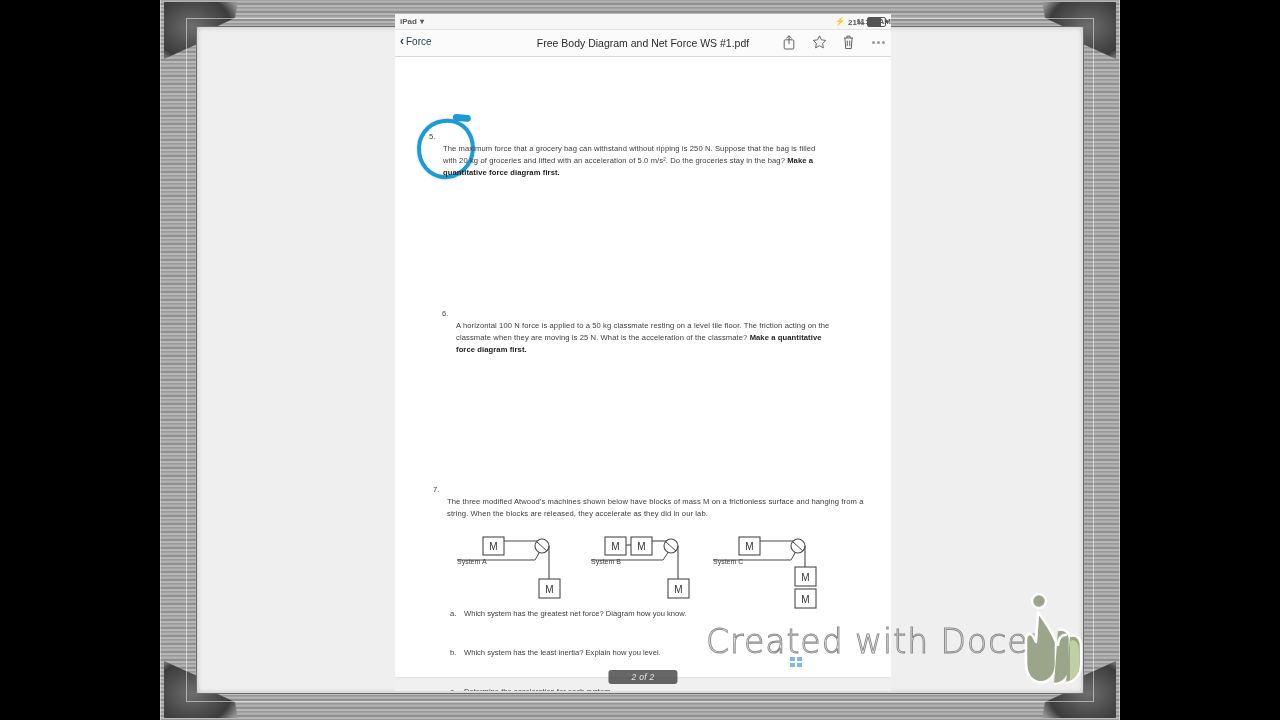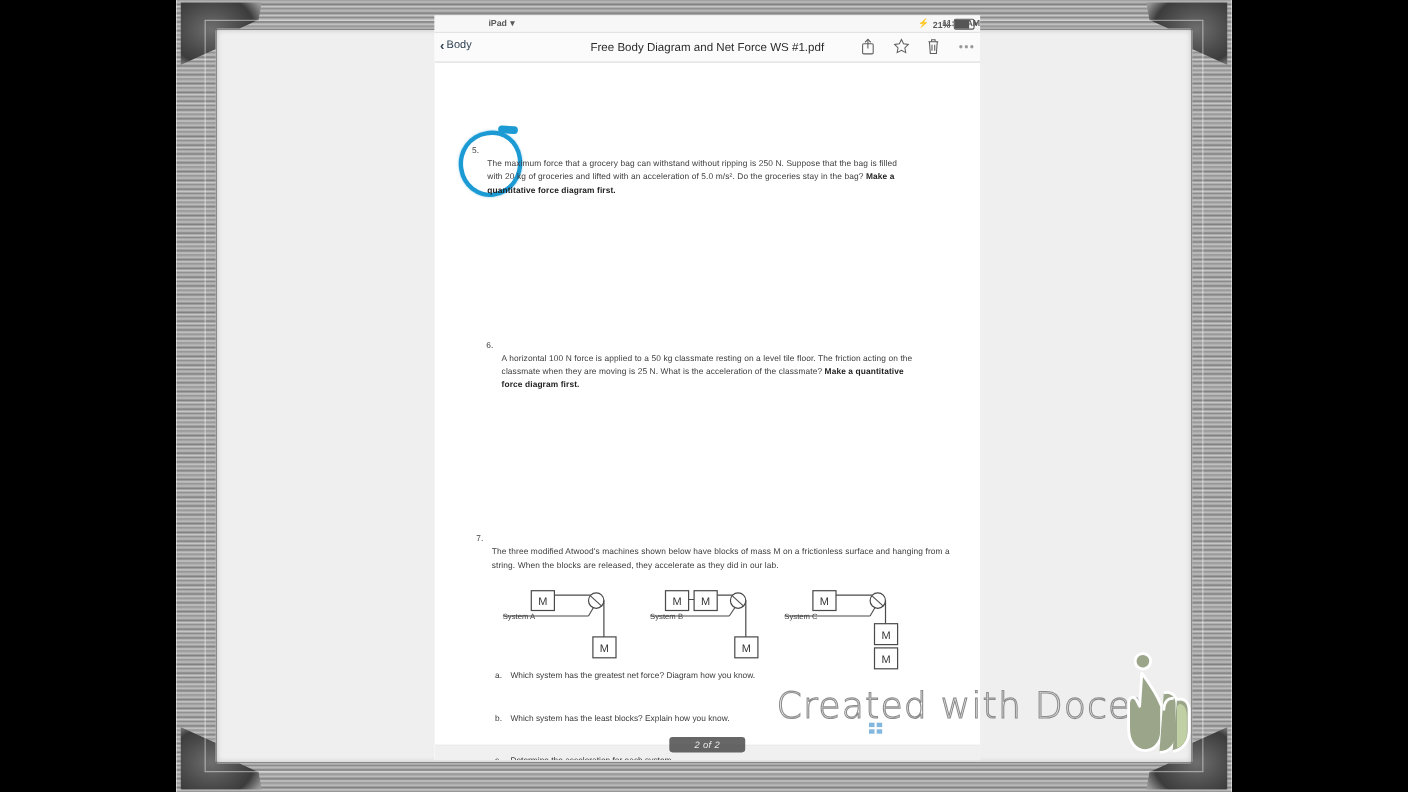--- a/index.html
+++ b/index.html
@@ -81,21 +81,21 @@
   
   .statusbar {
     position: relative;
     height: 15px;
     background: #f7f7f7;
     border-bottom: 1px solid #e3e3e3;
     font-size: 8px;
     color: #5a5a5a;
     font-weight: bold;
   }
-  .sb-left { position: absolute; left: 5px; top: 3px; display:flex; align-items:center; gap:3px;margin-left:44px; }
+  .sb-left { position: absolute; left: 5px; top: 3px; display:flex; align-items:center; gap:3px; }
   .sb-center { position: absolute; left: 0; right: 0; top: 3px; text-align: right; }
   .sb-right { position: absolute; right: 5px; top: 3px; display:flex; align-items:center; gap:3px; }
   .wifi-glyph { font-size: 8px; line-height: 1; }
   .bolt-glyph { font-size: 8px; line-height: 1; }
   .battery {
     display:inline-block;
     width: 17px; height: 8px;
     border: 1px solid #555;
     border-radius: 2px;
     position: relative;
@@ -318,21 +318,21 @@
         <span>21%</span>
         <span class="battery">
             <i></i>
           </span>
       </div>
     </div>
 
     <div class="navbar">
       <div class="back-btn">
         <span class="chev">‹</span>
-        <span>Body</span>
+        <span>Force</span>
       </div>
       <div class="doc-title">Free Body Diagram and Net Force WS #1.pdf</div>
       <div class="nav-icons">
         <span class="ic">
           <svg viewBox="0 0 16 18" width="14" height="16" fill="none" stroke="#5d5d5d" stroke-width="1.1">
             <rect x="2.5" y="6.5" width="11" height="10.5" rx="1.2"></rect>
             <path d="M8 11.5 V2"></path>
             <path d="M5 5 L8 1.8 L11 5"></path>
           </svg>
         </span>
@@ -429,21 +429,21 @@
           </svg>
           <span class="syslabel" style="left:0px; top:23px;">System C</span>
         </div>
 
         <div class="sub" id="sa">
           <span class="lab">a.</span>
           <span>Which system has the greatest net force? Diagram how you know.</span>
         </div>
         <div class="sub" id="sb">
           <span class="lab">b.</span>
-          <span>Which system has the least blocks? Explain how you know.</span>
+          <span>Which system has the least inertia? Explain how you level.</span>
         </div>
         <div class="sub" id="sc">
           <span class="lab">c.</span>
           <span>Determine the acceleration for each system.</span>
         </div>
 
       </div>
 
       <div class="page-pill">2 of 2</div>
     </div>

